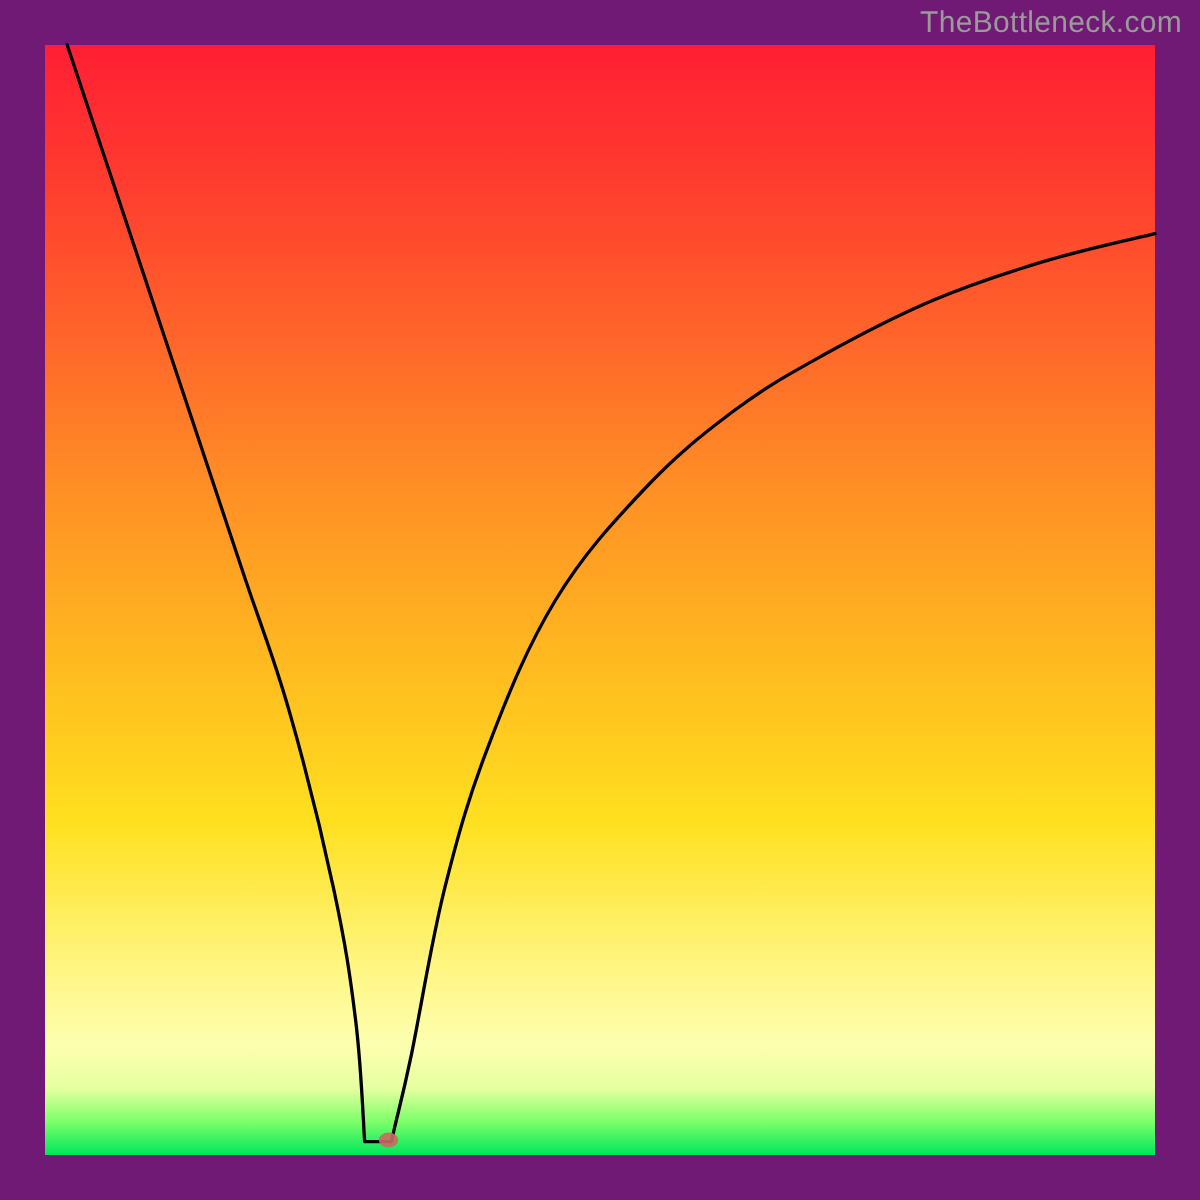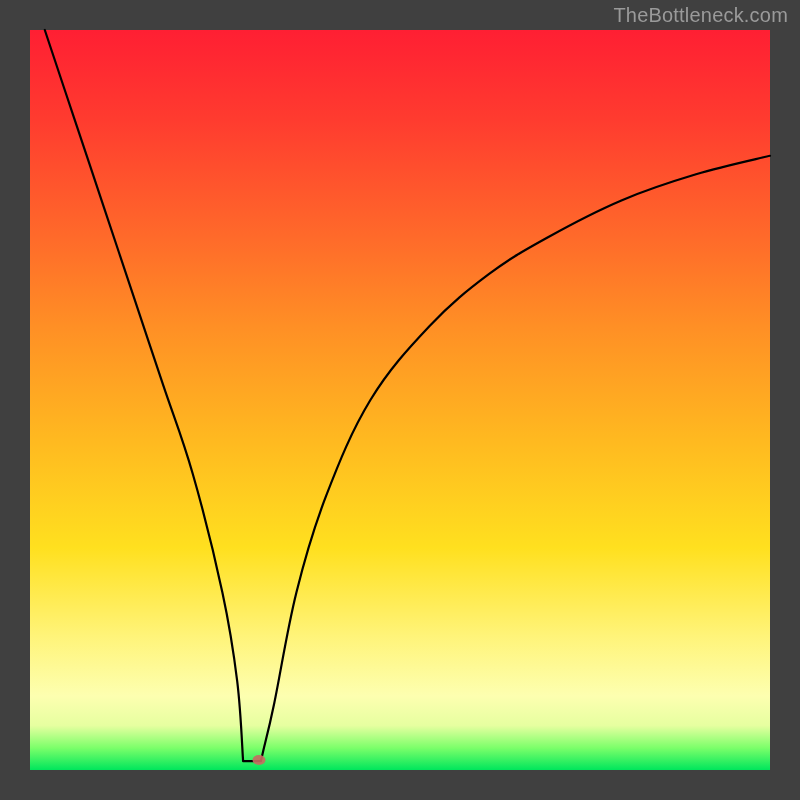--- a/index.html
+++ b/index.html
@@ -8,21 +8,21 @@
     width: 800px;
     height: 800px;
     background: #000;
     font-family: Arial, Helvetica, sans-serif;
     overflow: hidden;
   }
   .frame {
     position: relative;
     width: 800px;
     height: 800px;
-    background: #404040;
+    background: #701a75;
   }
   .plot {
     position: absolute;
     left: 30px;
     top: 30px;
     width: 740px;
     height: 740px;
     
     background: linear-gradient(to bottom,
       #ff1f33 0%,

